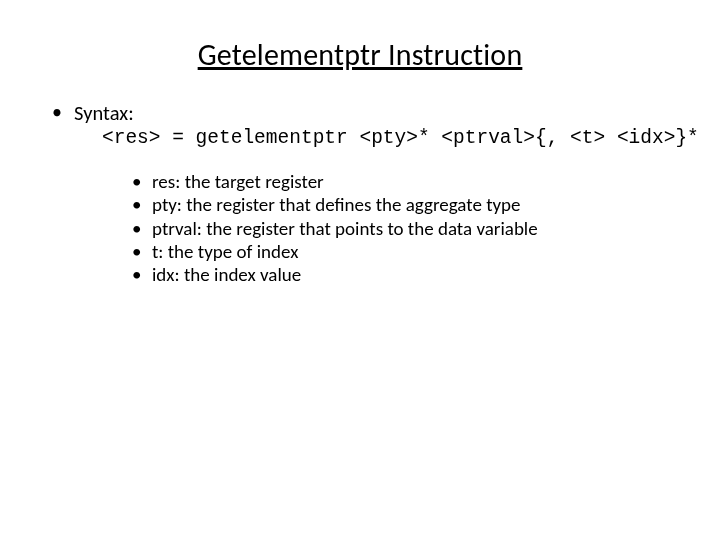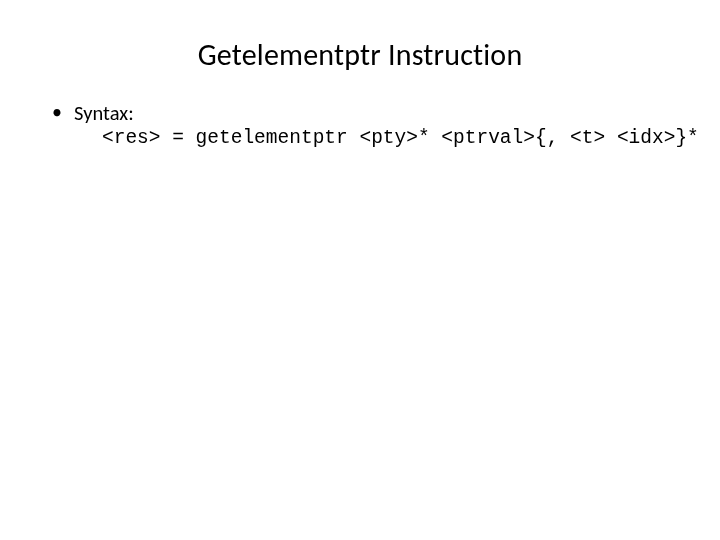--- a/index.html
+++ b/index.html
@@ -18,20 +18,21 @@
     height: 540px;
     box-sizing: border-box;
   }
   .title {
     text-align: center;
     font-size: 30px;
     font-weight: 400;
     margin-top: 36px;
     margin-bottom: 28px;
     letter-spacing: 0.2px;
+    text-decoration: underline;
   }
   .body {
     padding: 0 46px 0 46px;
     font-size: 20.5px;
     line-height: 1.18;
   }
   ul.top {
     list-style: none;
     padding-left: 0;
     margin: 0;
@@ -118,20 +119,27 @@
   <div class="title">Getelementptr Instruction</div>
 
   <div class="body">
     <ul class="top">
 
 
       <li>
         <span>Syntax:</span>
         <div class="syntax-block">
           <div class="syntax-line">&lt;res&gt; = getelementptr &lt;pty&gt;* &lt;ptrval&gt;{, &lt;t&gt; &lt;idx&gt;}*</div>
+          <ul class="sub">
+            <li>res: the target register</li>
+            <li>pty: the register that defines the aggregate type</li>
+            <li>ptrval: the register that points to the data variable</li>
+            <li>t: the type of index</li>
+            <li>idx: the index value</li>
+          </ul>
         </div>
       </li>
 
     </ul>
   </div>
 
   <div class="footer">
     <span class="footer-date">2020-11-23</span>
     <span class="footer-title">Tutorial for LLVM Intermediate Representation</span>
     <span class="footer-page">

